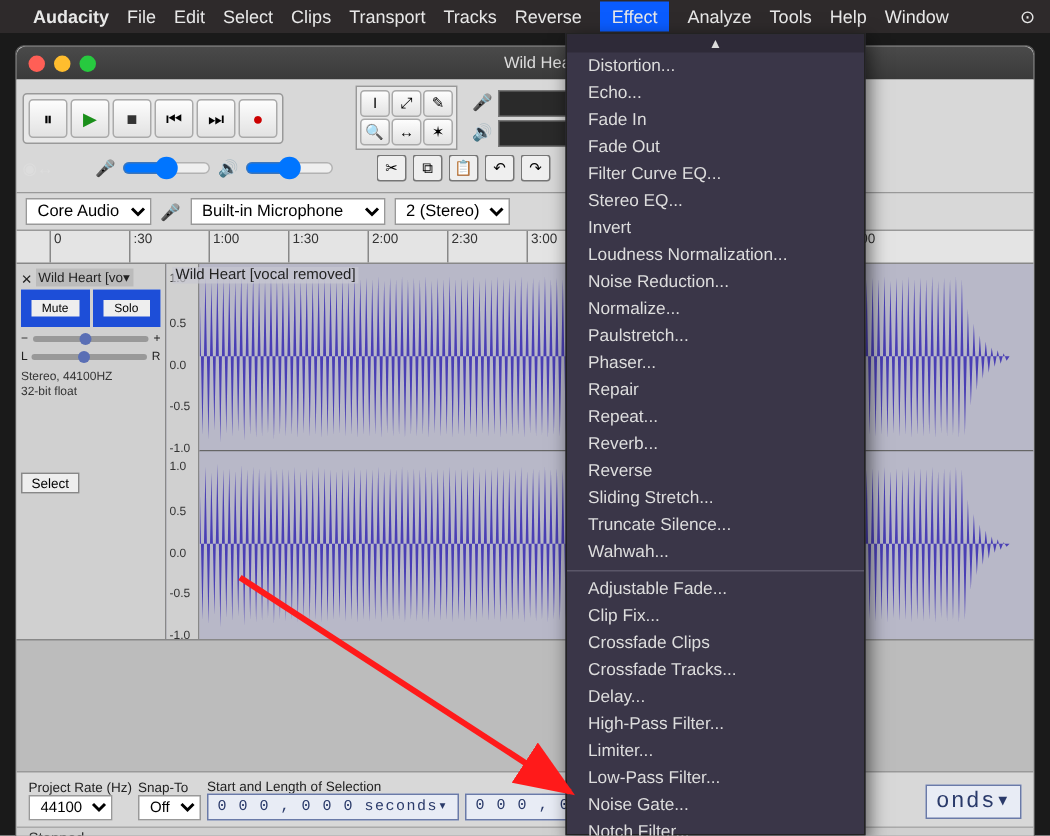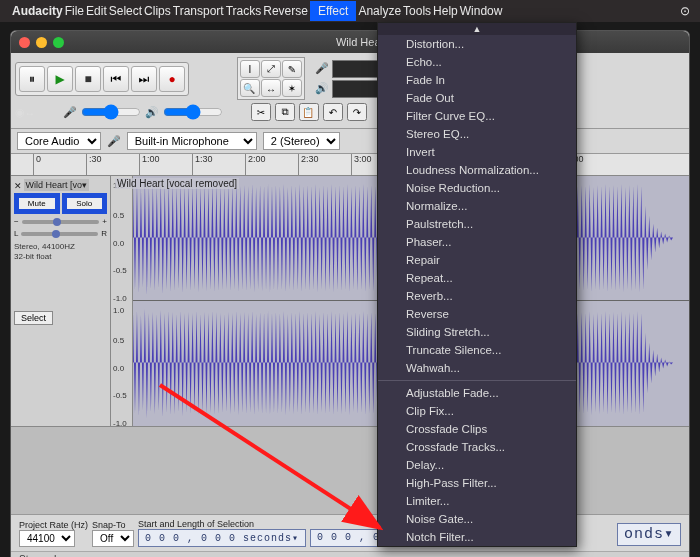--- a/index.html
+++ b/index.html
@@ -1,19 +1,19 @@
 <!DOCTYPE html>
 <html><head>
 <meta charset="utf-8">
 <style>
 * { margin: 0; padding: 0; box-sizing: border-box; font-family: -apple-system, "Lucida Grande", Arial, sans-serif; }
 body { background: #1a1a1a; width: 700px; height: 557px; overflow: hidden; position: relative; font-size: 11px; color: #ddd; }
 
 
-.mac-menubar { background: #2e2a2b; height: 22px; display: flex; align-items: center; padding: 0 10px; gap: 2px; color: #e8e8e8; font-size: 12px; }
+.mac-menubar { background: #2e2a2b; height: 22px; display: flex; align-items: center; padding: 0 10px; gap: 12px; color: #e8e8e8; font-size: 12px; }
 .mac-menubar .apple { font-size: 14px; }
 .mac-menubar .app-name { font-weight: 600; }
 .mac-menubar .menu-item { cursor: default; }
 .mac-menubar .menu-item.active { background: #0a5cff; padding: 3px 8px; border-radius: 0; }
 .mac-menubar .spacer { flex: 1; }
 .mac-menubar .right-icons { display: flex; gap: 10px; font-size: 12px; }
 
 
 .window { position: absolute; top: 30px; left: 10px; width: 680px; background: #d8d8d8; border: 1px solid #555; border-radius: 6px 6px 0 0; }
 .titlebar { height: 22px; background: linear-gradient(#4a4a4a,#3a3a3a); display: flex; align-items: center; padding: 0 8px; border-radius: 6px 6px 0 0; color: #ddd; font-size: 11px; }
@@ -39,21 +39,21 @@
 .device-row { display: flex; gap: 6px; align-items: center; padding: 3px 6px; background: #d8d8d8; border-bottom: 1px solid #999; }
 .device-row select { font-size: 11px; background: #fff; border: 1px solid #999; padding: 1px 3px; }
 
 .timeline { height: 22px; background: #e4e4e4; border-bottom: 1px solid #888; position: relative; display: flex; font-size: 9px; color: #333; }
 .timeline .tick { position: absolute; top: 0; height: 100%; border-left: 1px solid #888; padding-left: 2px; }
 
 .track-area { display: flex; height: 250px; background: #c0c0c0; }
 .track-panel { width: 100px; background: #d0d0d0; border-right: 1px solid #888; padding: 3px; font-size: 9px; color: #222; }
 .track-panel .trackname { background: #bbb; padding: 1px 2px; margin-bottom: 2px; white-space: nowrap; overflow: hidden; }
 .track-panel .ms { display: flex; gap: 2px; margin-bottom: 3px; }
-.track-panel .ms button { flex: 1; font-size: 8px; padding: 1px; border: 5px solid #1d4ed8; background: #eee; }
+.track-panel .ms button { flex: 1; font-size: 8px; padding: 1px; border: 7px solid #1d4ed8; background: #eee; }
 .track-panel .slider-row { display: flex; align-items: center; gap: 3px; font-size: 8px; margin-bottom: 3px; }
 .track-panel .mini-slider { flex: 1; height: 4px; background: #999; position: relative; border-radius: 2px; }
 .track-panel .mini-slider::after { content: ""; position: absolute; width: 8px; height: 8px; background: #5a6fb5; border-radius: 50%; top: -2px; left: 40%; }
 .track-panel .info { font-size: 8px; color: #333; margin-top: 4px; line-height: 1.2; }
 .track-panel .select-btn { margin-top: 50px; font-size: 9px; padding: 1px 6px; border: 1px solid #888; background: #eee; }
 
 .waveform-area { flex: 1; background: #b8b8c8; position: relative; overflow: hidden; }
 .wave-label { position: absolute; top: 2px; left: 4px; font-size: 10px; color: #222; z-index: 2; background: rgba(200,200,210,0.7); padding: 0 2px; }
 .scale { position: absolute; left: 0; width: 22px; top: 0; bottom: 0; background: #d0d0d0; font-size: 8px; color: #333; border-right: 1px solid #888; }
 .scale div { position: absolute; left: 2px; }
@@ -65,21 +65,21 @@
 
 .bottom-bar { background: #d8d8d8; padding: 4px 8px; border-top: 1px solid #999; display: flex; gap: 4px; align-items: center; font-size: 10px; color: #222; }
 .bottom-bar .field label { display: block; font-size: 9px; }
 .bottom-bar select, .bottom-bar input { font-size: 10px; border: 1px solid #999; padding: 1px 3px; background: #fff; }
 .time-display { font-family: "Courier New", monospace; font-size: 15px; background: #e8ecf5; border: 1px solid #6a7aa8; padding: 2px 6px; color: #2a3a6a; letter-spacing: 1px; }
 .status { background: #d0d0d0; font-size: 10px; padding: 2px 8px; color: #333; border-top: 1px solid #aaa; }
 
 
 .dropdown { position: absolute; top: 22px; left: 377px; width: 200px; background: #3a3648; border: 1px solid #222; box-shadow: 2px 4px 12px rgba(0,0,0,0.6); z-index: 100; font-size: 11.5px; color: #ddd; max-height: 535px; }
 .dropdown .arrow-up { text-align: center; font-size: 9px; padding: 1px 0; background: #2e2a38; }
-.dropdown .item { padding: 3px 28px; cursor: default; white-space: nowrap; }
+.dropdown .item { padding: 3px 14px; cursor: default; white-space: nowrap; }
 .dropdown .sep { height: 1px; background: #5a5668; margin: 3px 0; }
 
 
 .red-arrow { position: absolute; z-index: 200; pointer-events: none; }
 </style>
 </head>
 <body>
 
 <div class="mac-menubar">
   <span class="apple"></span>
@@ -291,20 +291,21 @@
       <div class="item">Truncate Silence...</div>
       <div class="item">Wahwah...</div>
       <div class="sep"></div>
       <div class="item">Adjustable Fade...</div>
       <div class="item">Clip Fix...</div>
       <div class="item">Crossfade Clips</div>
       <div class="item">Crossfade Tracks...</div>
       <div class="item">Delay...</div>
       <div class="item">High-Pass Filter...</div>
       <div class="item">Limiter...</div>
+      <div class="item">Low-Pass Filter...</div>
       <div class="item">Noise Gate...</div>
       <div class="item">Notch Filter...</div>
     </div>
 </div>
 
 <svg class="red-arrow" style="left:155px;top:380px" width="260" height="170">
   <defs>
     <marker id="ah" markerWidth="10" markerHeight="8" refX="9" refY="4" orient="auto">
       <polygon points="0 0, 10 4, 0 8" fill="#ff1a1a"></polygon>
     </marker>

